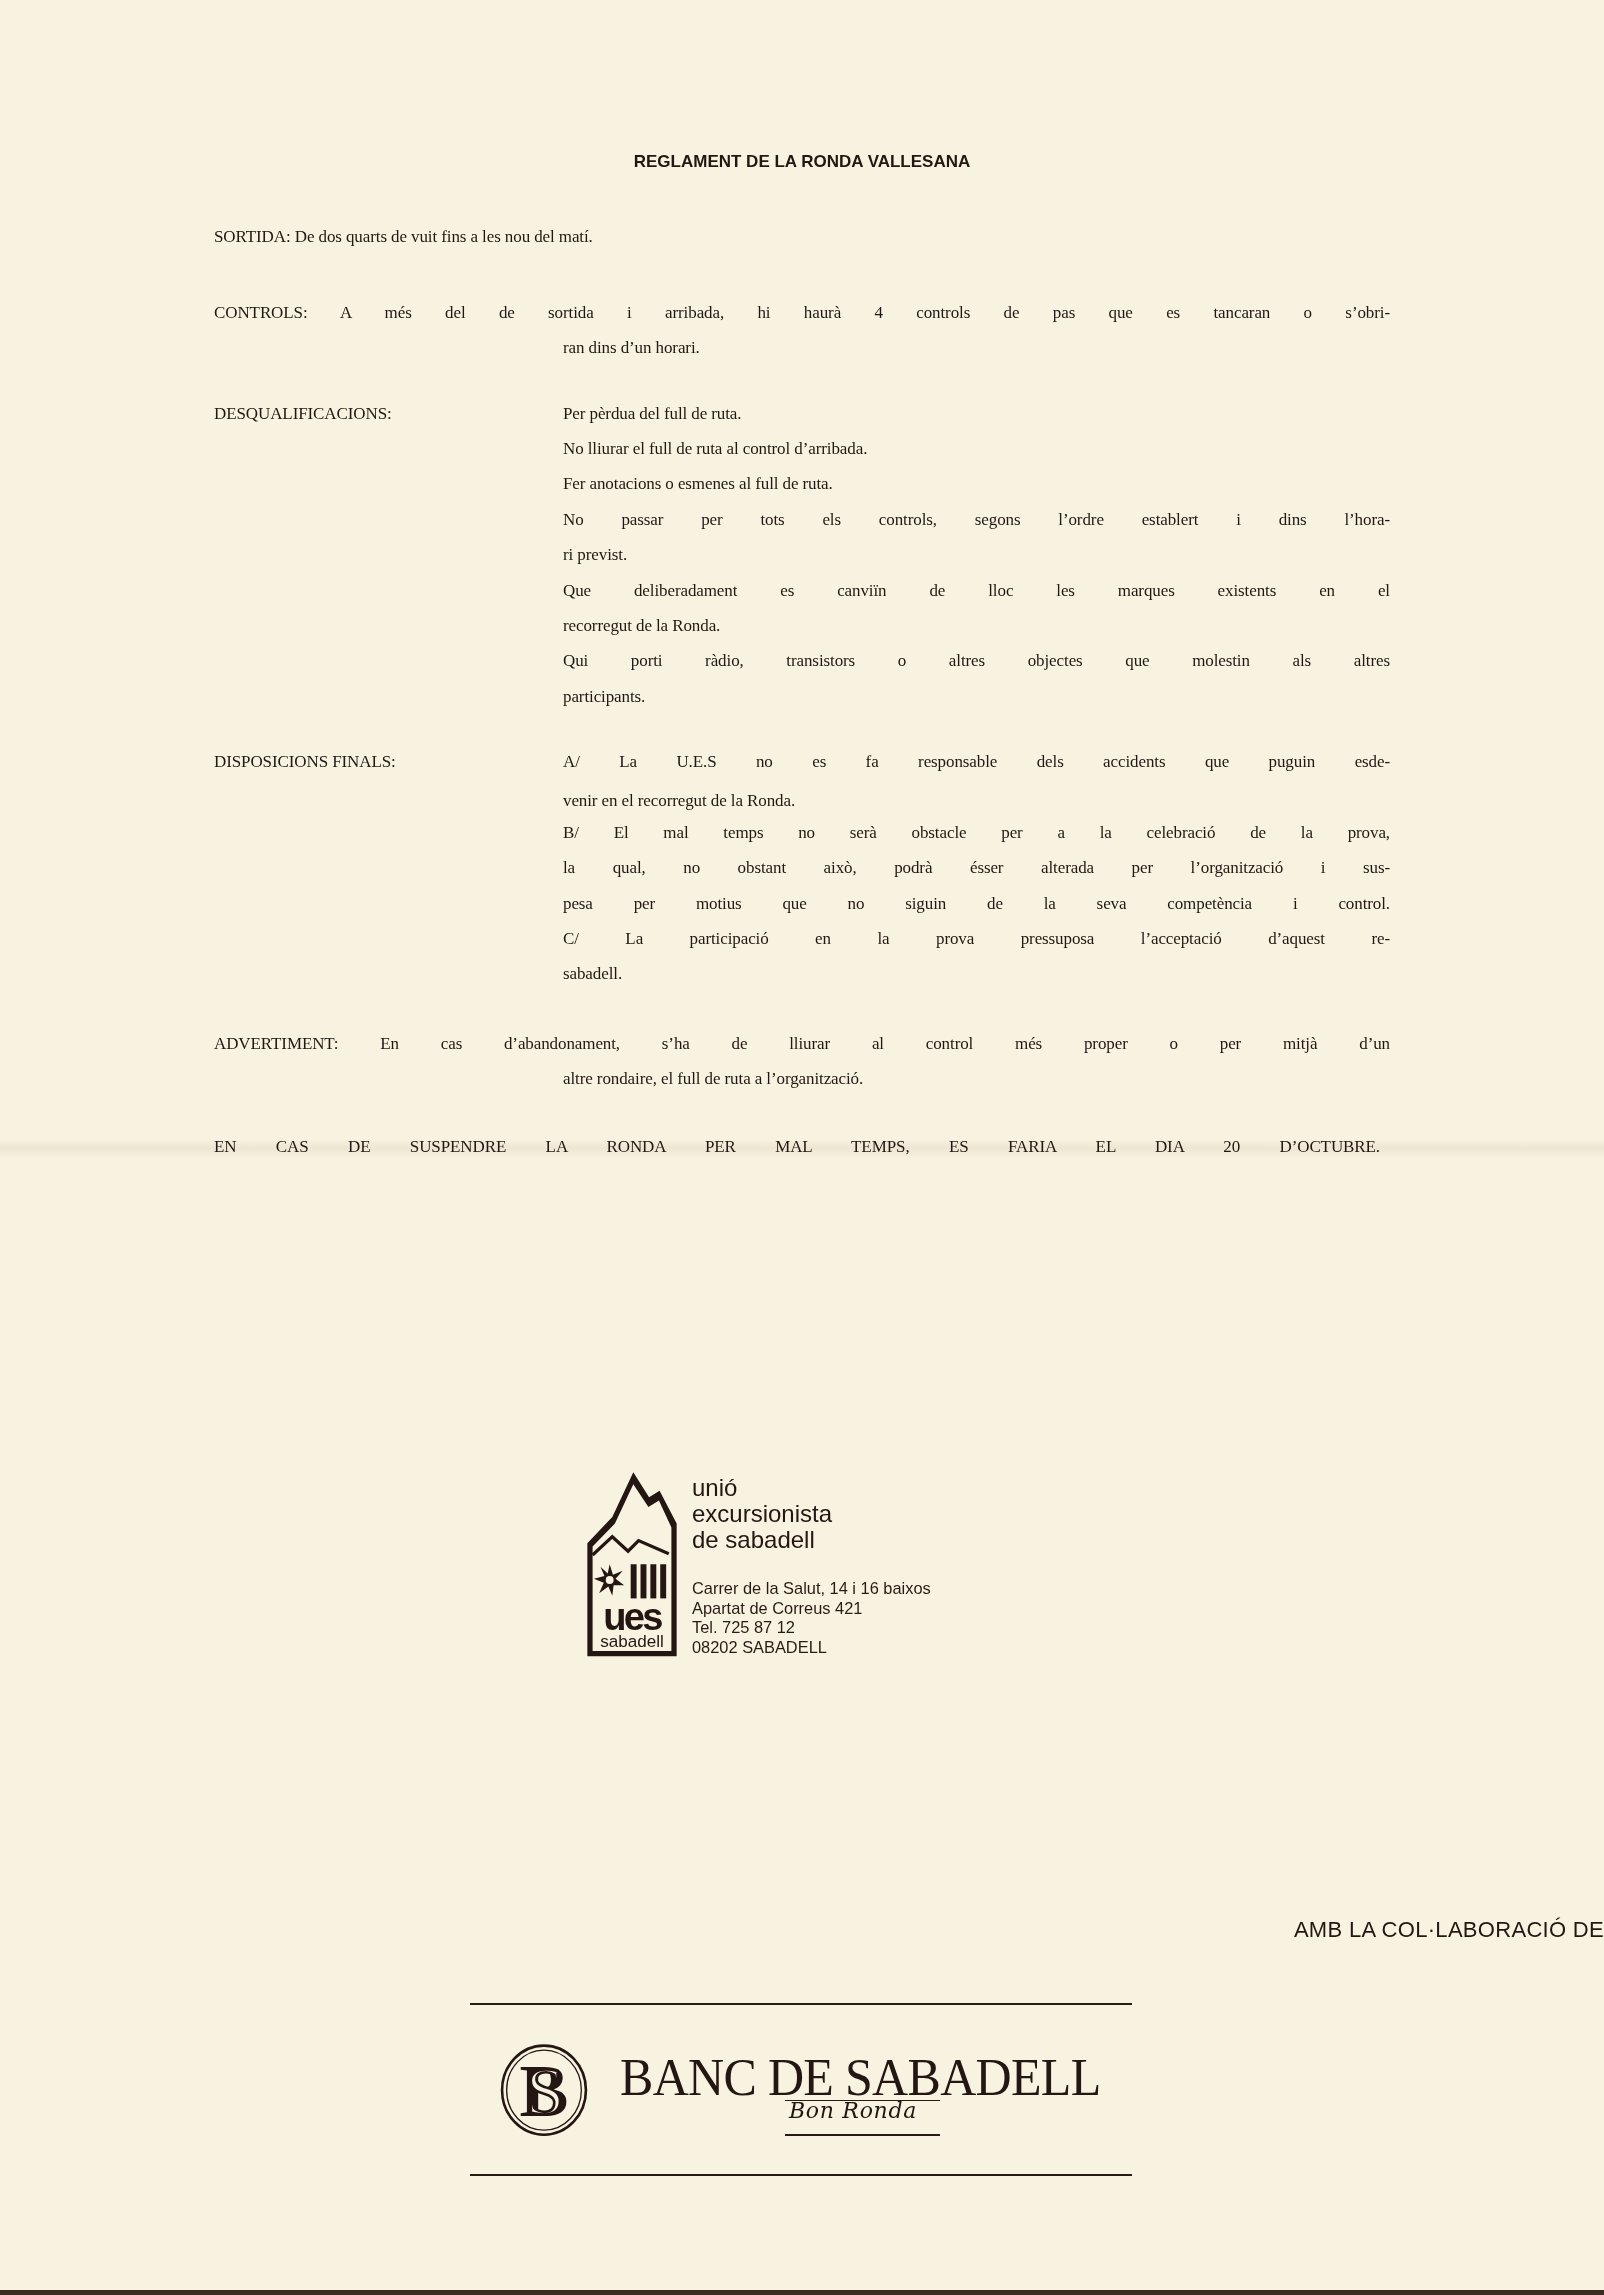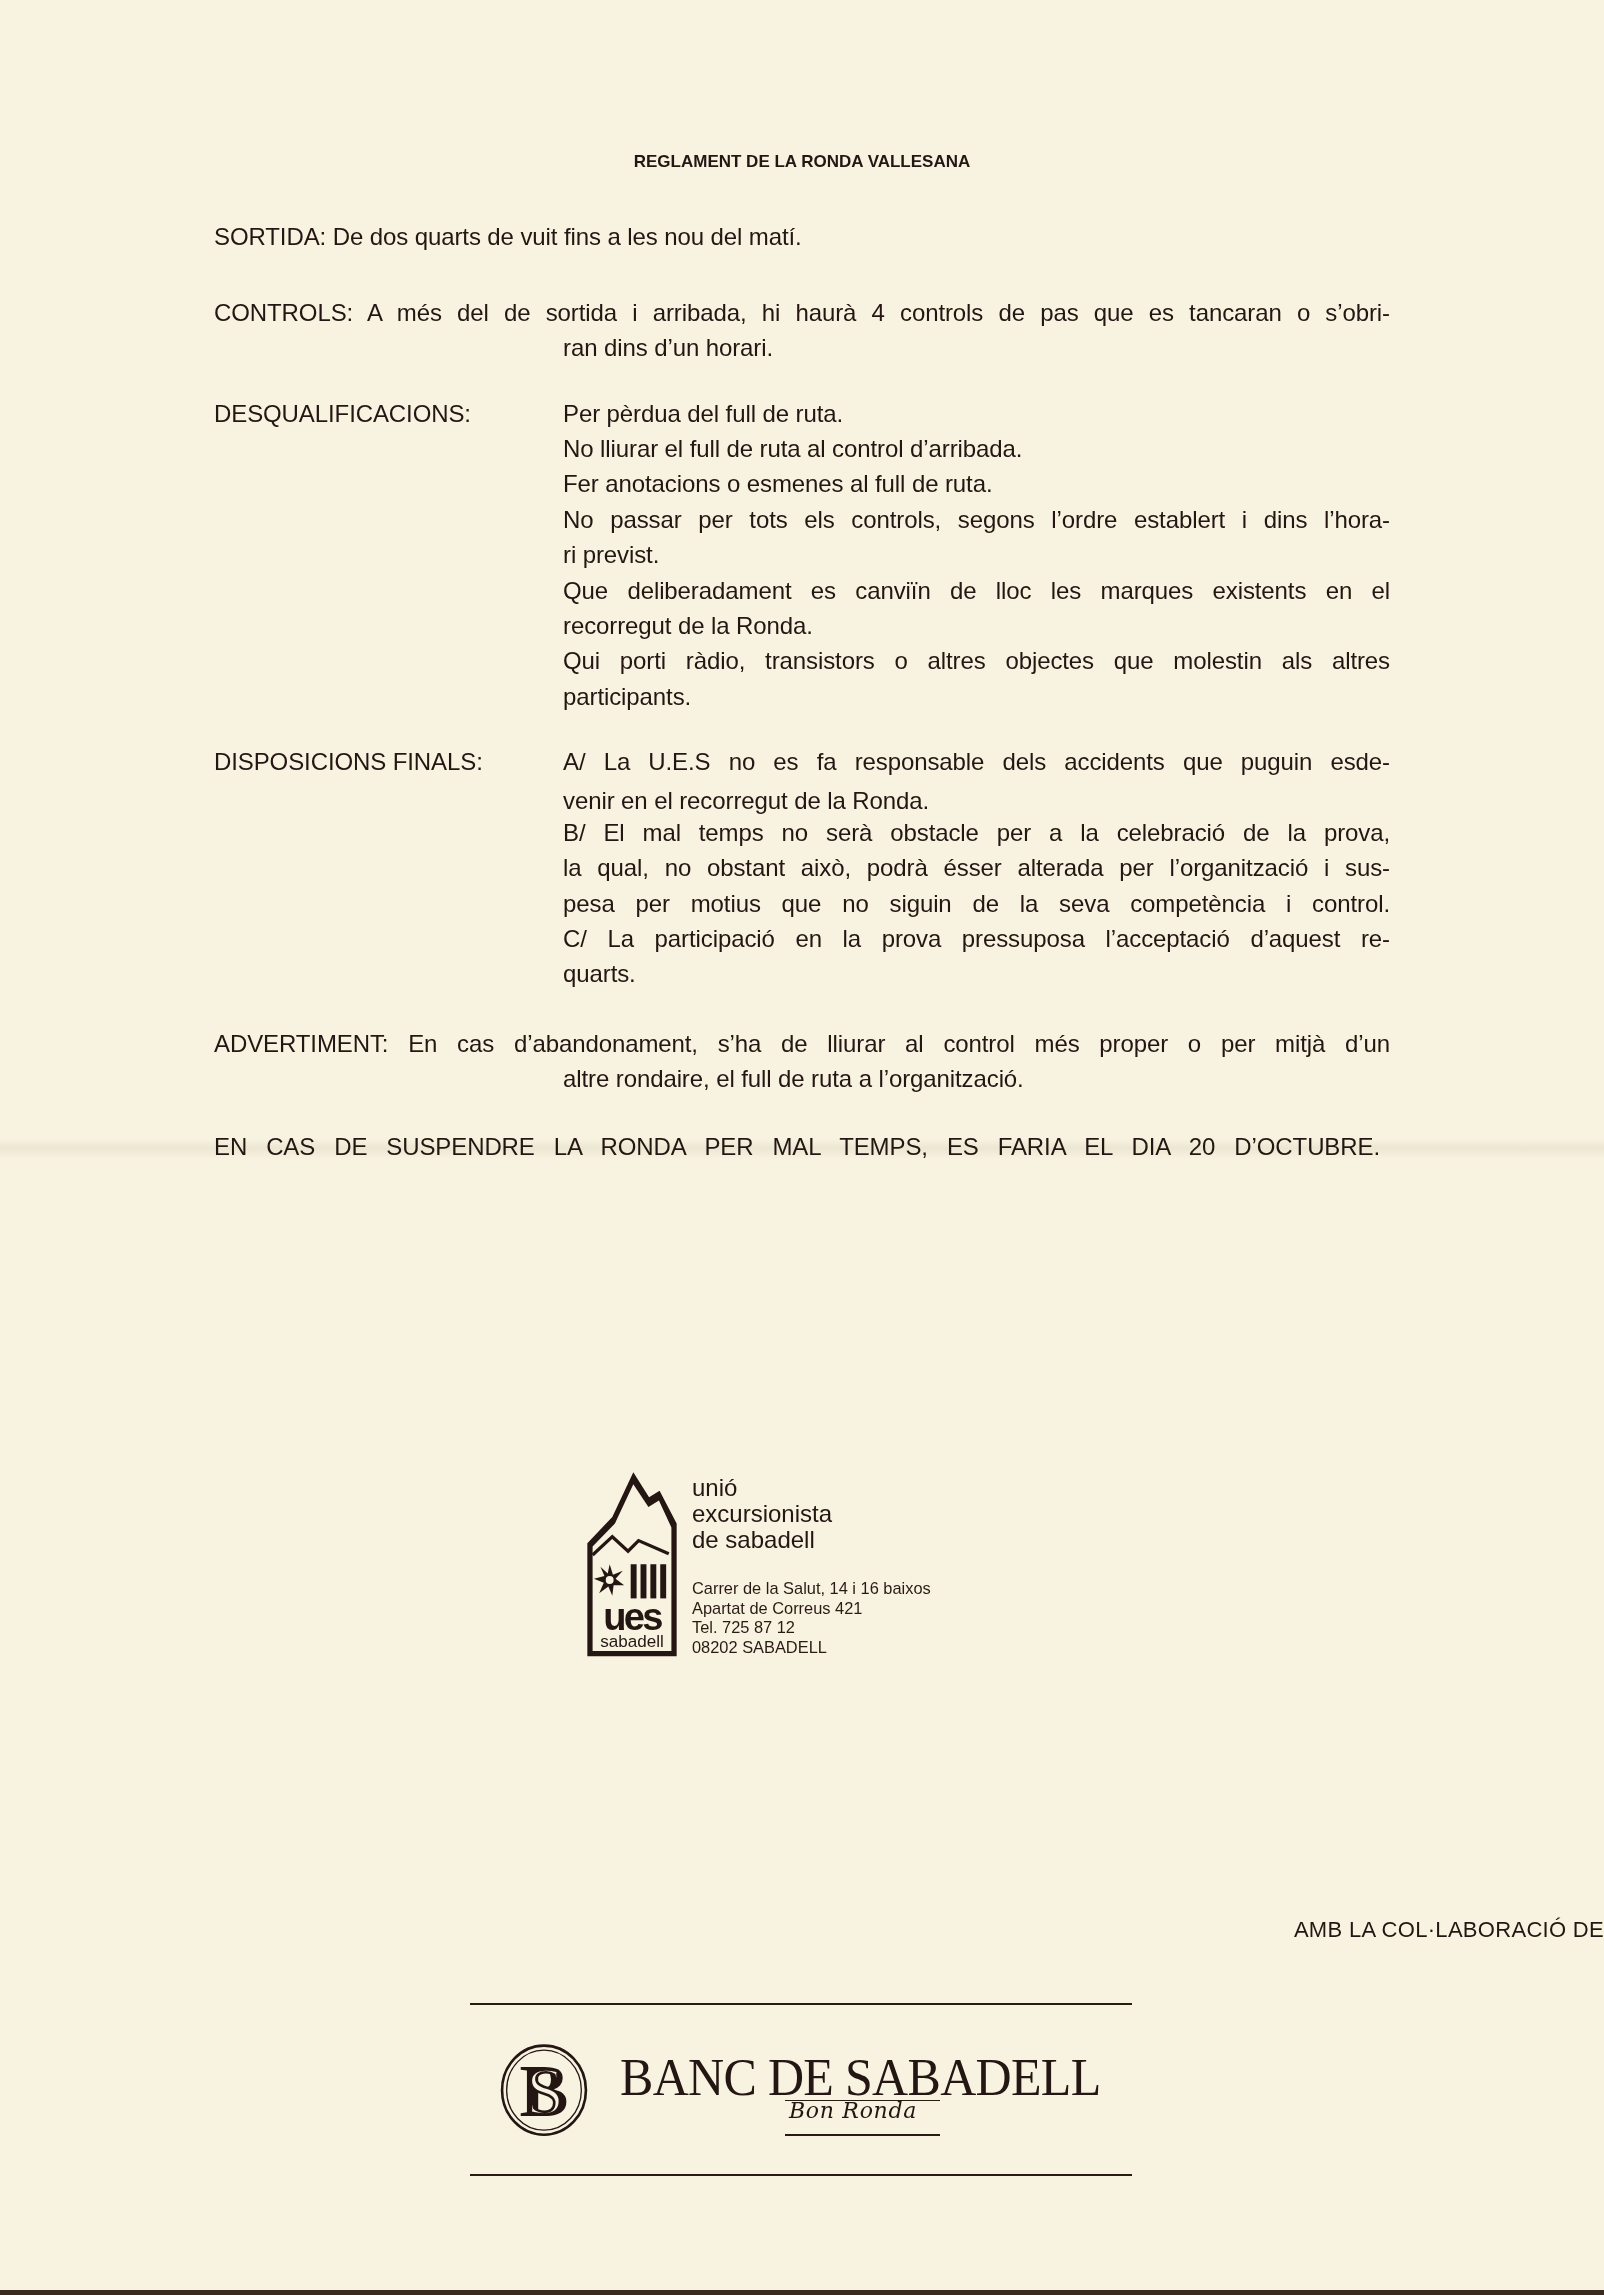--- a/index.html
+++ b/index.html
@@ -3,21 +3,21 @@
 <meta charset="utf-8">
 <style>
   html, body { margin:0; padding:0; }
   body {
     width:1604px; height:2295px; position:relative; overflow:hidden;
     background:#f8f3e1;
     color:#241612;
     font-family:"Liberation Sans", sans-serif;
   }
   .abs { position:absolute; white-space:nowrap; }
-  .txt { font-size:24px; line-height:35px; letter-spacing:-0.1px; }
+  .txt { font-size:17px; line-height:35px; letter-spacing:-0.1px;font-family:Liberation Serif, serif; }
   .title { font-size:17px; font-weight:bold; left:0; width:1604px; text-align:center; top:152px; }
   .lbl { left:214px; }
   .ind { left:563px; }
   .jline { width:827px; text-align:justify; text-align-last:justify; }
   .fold { position:absolute; left:0; width:1604px; top:1139px; height:19.7px;
           background:linear-gradient(#f8f3e1, #ece6d2 45%, #f8f3e1); }
   .bottom-edge { position:absolute; left:0; bottom:0; width:1604px; height:5.2px; background:#3a2a22; }
   .ues-name { font-size:24px; line-height:26px; left:692px; top:1475px; }
   .ues-addr { font-size:16.4px; line-height:19.7px; left:692px; top:1579px; color:#2a1a14; }
   .collab { font-size:22px; left:0; width:1604px; text-align:right; top:1917px; letter-spacing:0.3px; }
@@ -50,21 +50,21 @@
 </div>
 
 <div class="abs txt lbl" style="top:744px;">DISPOSICIONS FINALS:</div>
 <div>
   <div class="abs txt ind jline" style="top:744px;">A/  La U.E.S no es fa responsable dels accidents que puguin esde-</div>
   <div class="abs txt ind" style="top:756px;margin-top:27px;">venir en el recorregut de la Ronda.</div>
   <div class="abs txt ind jline" style="top:815px;">B/  El mal temps no serà obstacle per a la celebració de la prova,</div>
   <div class="abs txt ind jline" style="top:850px;">la qual, no obstant això, podrà ésser alterada per l’organització i sus-</div>
   <div class="abs txt ind jline" style="top:886px;">pesa per motius que no siguin de la seva competència i control.</div>
   <div class="abs txt ind jline" style="top:921px;">C/  La participació en la prova pressuposa l’acceptació d’aquest re-</div>
-  <div class="abs txt ind" style="top:956px;">quarts.</div>
+  <div class="abs txt ind" style="top:956px;">sabadell.</div>
 </div>
 
 <div class="abs txt lbl" style="top:1026px; width:1176px; text-align:justify; text-align-last:justify;">ADVERTIMENT: En cas d’abandonament, s’ha de lliurar al control més proper o per mitjà d’un</div>
 <div class="abs txt" style="left:563px; top:1061px;">altre rondaire, el full de ruta a l’organització.</div>
 
 <div class="fold"></div>
 
 <div class="abs txt lbl" style="top:1129px; width:1166px; text-align:justify; text-align-last:justify;">EN CAS DE SUSPENDRE LA RONDA PER MAL TEMPS, ES FARIA EL DIA 20 D’OCTUBRE.</div>
 
 <div class="abs" style="left:586px; top:1471px; width:92px; height:197px;">

